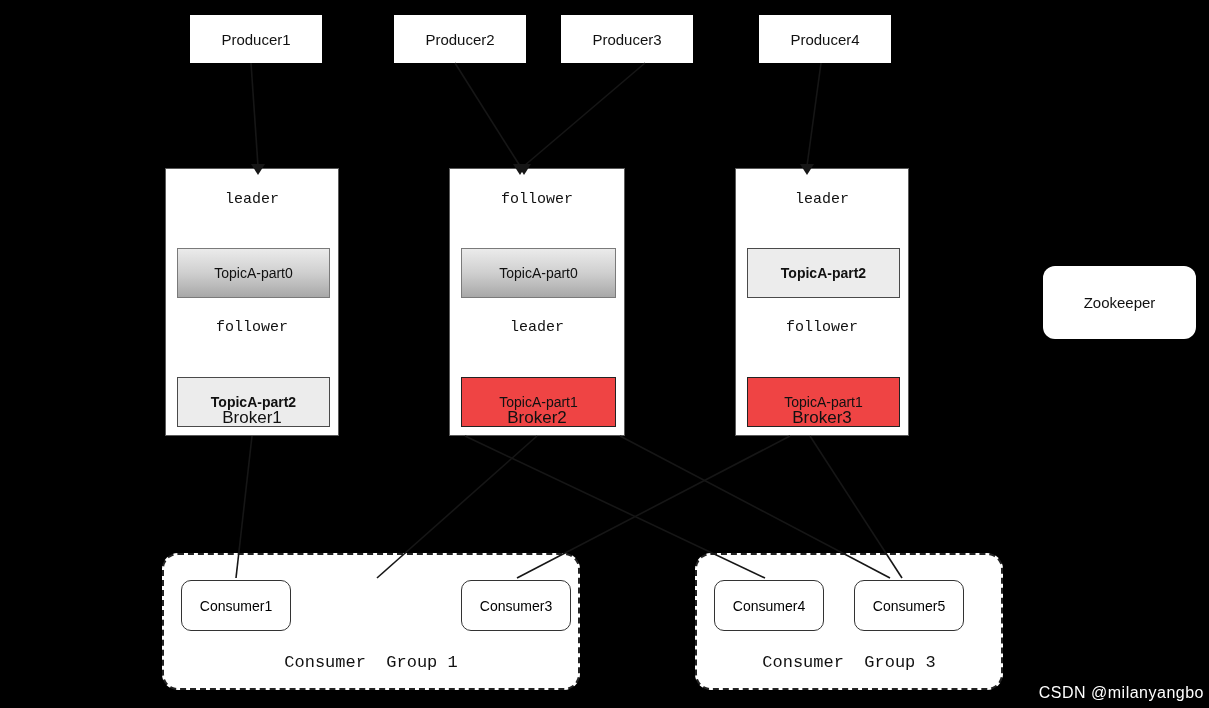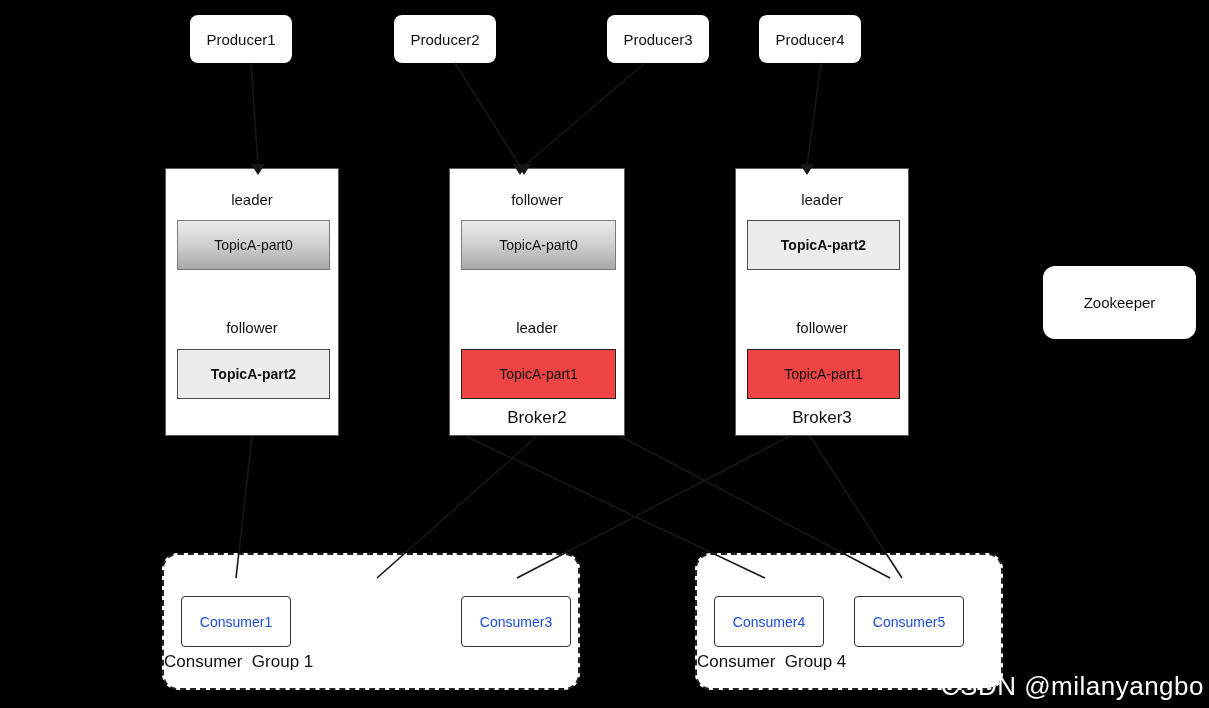--- a/index.html
+++ b/index.html
@@ -2,40 +2,40 @@
 <html><head>
 <meta charset="utf-8">
 <style>
   * { box-sizing: border-box; margin: 0; padding: 0; }
   html,body { width:1209px; height:708px; background:#000; overflow:hidden; }
   body { font-family:"Liberation Sans", sans-serif; color:#1a1a1a; }
   .canvas { position:relative; width:1209px; height:708px; background:#000; }
 
   
   .producer {
-    position:absolute; top:15px; width:102px; height:48px;
-    background:#fff; border-radius:8px;
+    position:absolute; top:15px; width:132px; height:48px;
+    background:#fff; border-radius:0;
     display:flex; align-items:center; justify-content:center;
     font-size:15px; color:#111;
   }
-  .p1{left:190px} .p2{left:394px} .p3{left:607px} .p4{left:759px}
+  .p1{left:190px} .p2{left:394px} .p3{left:561px} .p4{left:759px}
 
   
   .broker {
     position:absolute; top:168px; height:268px; background:#fff;
     border:1px solid #5a5a5a;
   }
   .b1{left:165px; width:174px} .b2{left:449px; width:176px} .b3{left:735px; width:174px}
-  .broker .role { position:absolute; left:0; right:0; text-align:center; font-size:15px; color:#111; }
+  .broker .role { position:absolute; left:0; right:0; text-align:center; font-size:15px; color:#111;font-family:Liberation Mono, monospace; }
   .broker .role.r1{ top:22px; }
   .broker .role.r2{ top:150px; }
   .partition {
     position:absolute; left:11px; right:8px; height:50px;
     display:flex; align-items:center; justify-content:center;
-    font-size:14px; color:#111;
+    font-size:14px; color:#111;margin-top:28px;
   }
   .partition.pA{ top:51px; }
   .partition.pB{ top:180px; }
   .fill-gradient { background:linear-gradient(180deg,#ebebeb 0%,#cfcfcf 50%,#a8a8a8 100%); border:1px solid #7a7a7a; }
   .fill-flat-gray { background:#ececec; border:1px solid #4a4a4a;font-weight:bold; }
   .fill-white { background:#ef4444; border:1px solid #222; }
   .broker .bname { position:absolute; left:0; right:0; bottom:7px; text-align:center; font-size:17px; color:#111; }
 
   
   .zookeeper {
@@ -47,54 +47,55 @@
 
   
   .cgroup {
     position:absolute; top:553px; height:137px; background:#fff;
     border:2px dashed #222; border-radius:16px;
   }
   .cg1{ left:162px; width:418px; }
   .cg2{ left:695px; width:308px; }
   .consumer {
     position:absolute; top:25px; width:110px; height:51px;
-    background:#fff; border:1.5px solid #333; border-radius:4px;
+    background:#fff; border:1.5px solid #333; border-radius:10px;
     display:flex; align-items:center; justify-content:center;
-    font-size:14px; color:#1d4ed8;margin-top:16px;
+    font-size:14px; color:#000000;
   }
   .c-a{left:17px} .c-b{left:157px} .c-c{left:297px}
   .cgroup .glabel {
-    position:absolute; left:0; right:0; bottom:16px; text-align:left;
-    font-size:17px; color:#111; white-space:pre;
+    position:absolute; left:0; right:0; bottom:16px; text-align:center;
+    font-size:17px; color:#111; white-space:pre;font-family:Liberation Mono, monospace;
   }
 
   
   .watermark {
     position:absolute; right:5px; bottom:6px;
-    color:#fff; font-size:26px; letter-spacing:0.5px;
+    color:#fff; font-size:16px; letter-spacing:0.5px;
   }
 
   
   svg.edges { position:absolute; left:0; top:0; width:1209px; height:708px; pointer-events:none; }
 </style>
 </head>
 <body>
 
 <div class="canvas">
 
   <div class="producer p1">Producer1</div>
   <div class="producer p2">Producer2</div>
   <div class="producer p3">Producer3</div>
   <div class="producer p4">Producer4</div>
 
   <div class="broker b1">
     <div class="role r1">leader</div>
     <div class="partition pA fill-gradient">TopicA-part0</div>
     <div class="role r2">follower</div>
     <div class="partition pB fill-flat-gray">TopicA-part2</div>
+    <div class="bname">Broker1</div>
   </div>
 
   <div class="broker b2">
     <div class="role r1">follower</div>
     <div class="partition pA fill-gradient">TopicA-part0</div>
     <div class="role r2">leader</div>
     <div class="partition pB fill-white">TopicA-part1</div>
     <div class="bname">Broker2</div>
   </div>
 
@@ -110,21 +111,21 @@
 
   <div class="cgroup cg1">
     <div class="consumer c-a">Consumer1</div>
     <div class="consumer c-c">Consumer3</div>
     <div class="glabel">Consumer  Group 1</div>
   </div>
 
   <div class="cgroup cg2">
     <div class="consumer c-a">Consumer4</div>
     <div class="consumer c-b">Consumer5</div>
-    <div class="glabel">Consumer  Group 4</div>
+    <div class="glabel">Consumer  Group 3</div>
   </div>
 
   <svg class="edges" id="edges" viewBox="0 0 1209 708" xmlns="http://www.w3.org/2000/svg">
       <line x1="251" y1="63" x2="258" y2="166" stroke="#161616" stroke-width="1.6"></line>
       <polygon points="251,164 265,164 258,175" fill="#161616"></polygon>
       <line x1="455" y1="63" x2="520" y2="166" stroke="#161616" stroke-width="1.6"></line>
       <polygon points="513,164 527,164 520,175" fill="#161616"></polygon>
       <line x1="645" y1="63" x2="524" y2="166" stroke="#161616" stroke-width="1.6"></line>
       <polygon points="517,164 531,164 524,175" fill="#161616"></polygon>
       <line x1="821" y1="63" x2="807" y2="166" stroke="#161616" stroke-width="1.6"></line>

